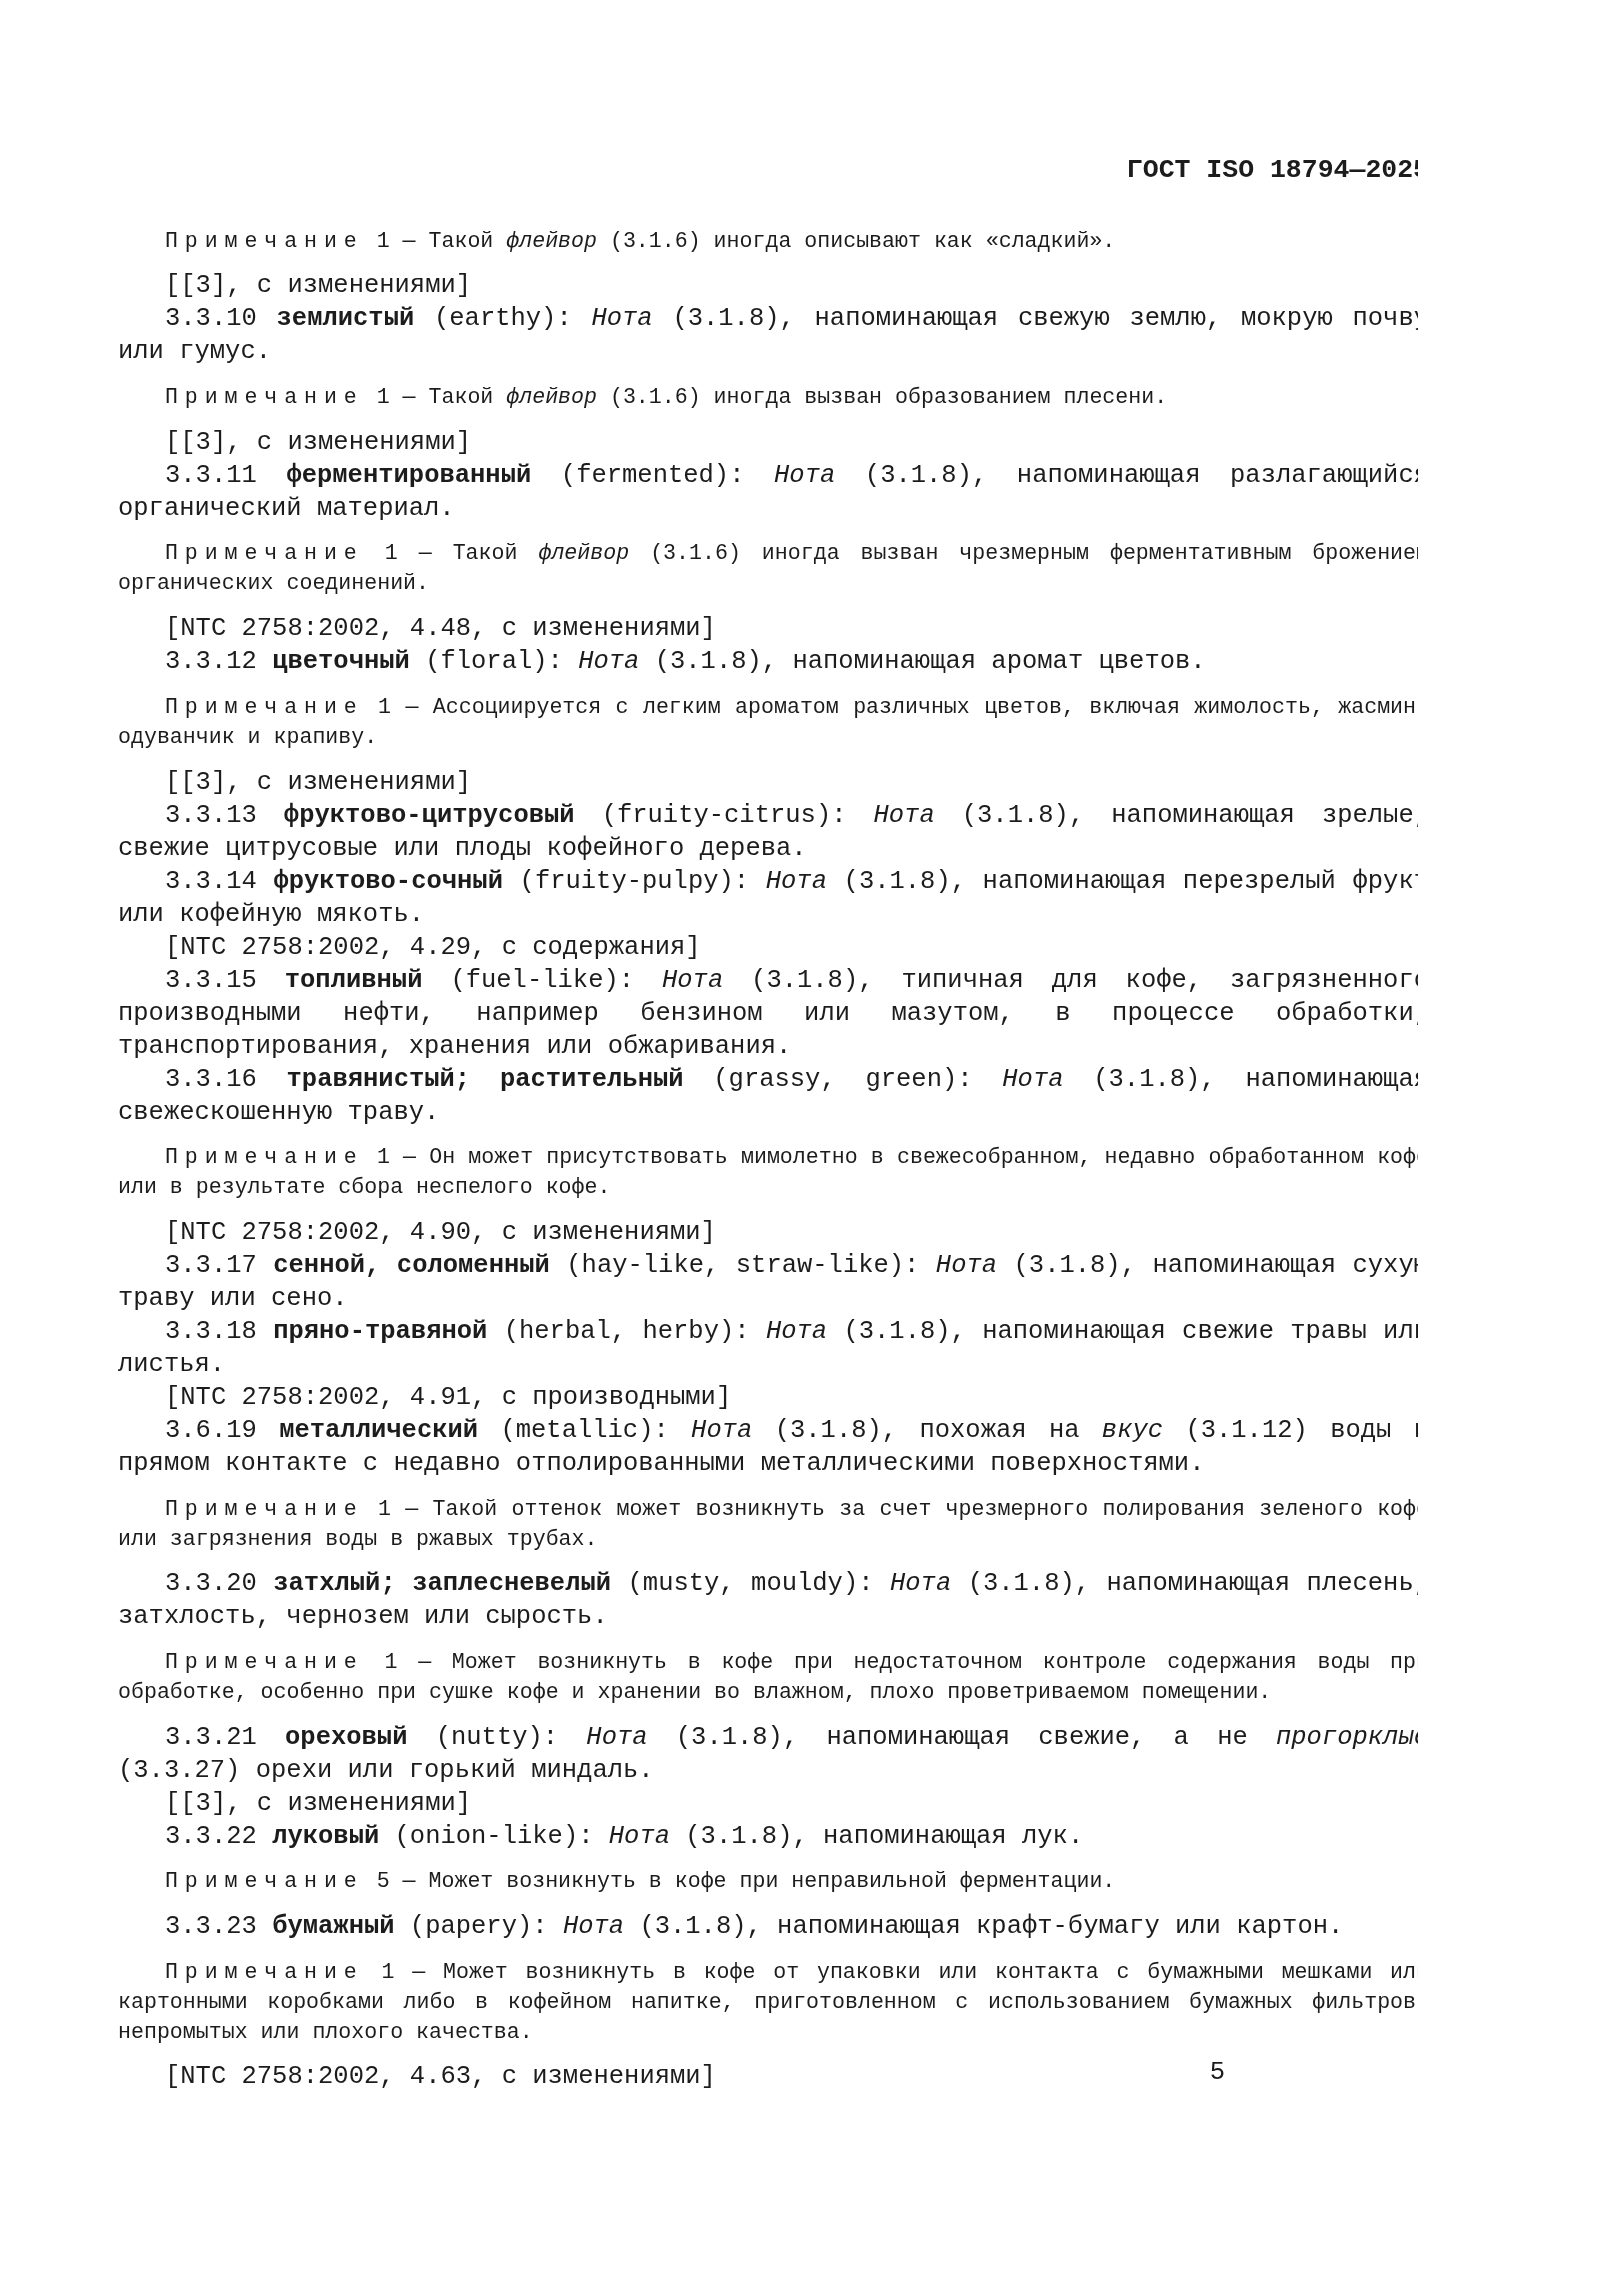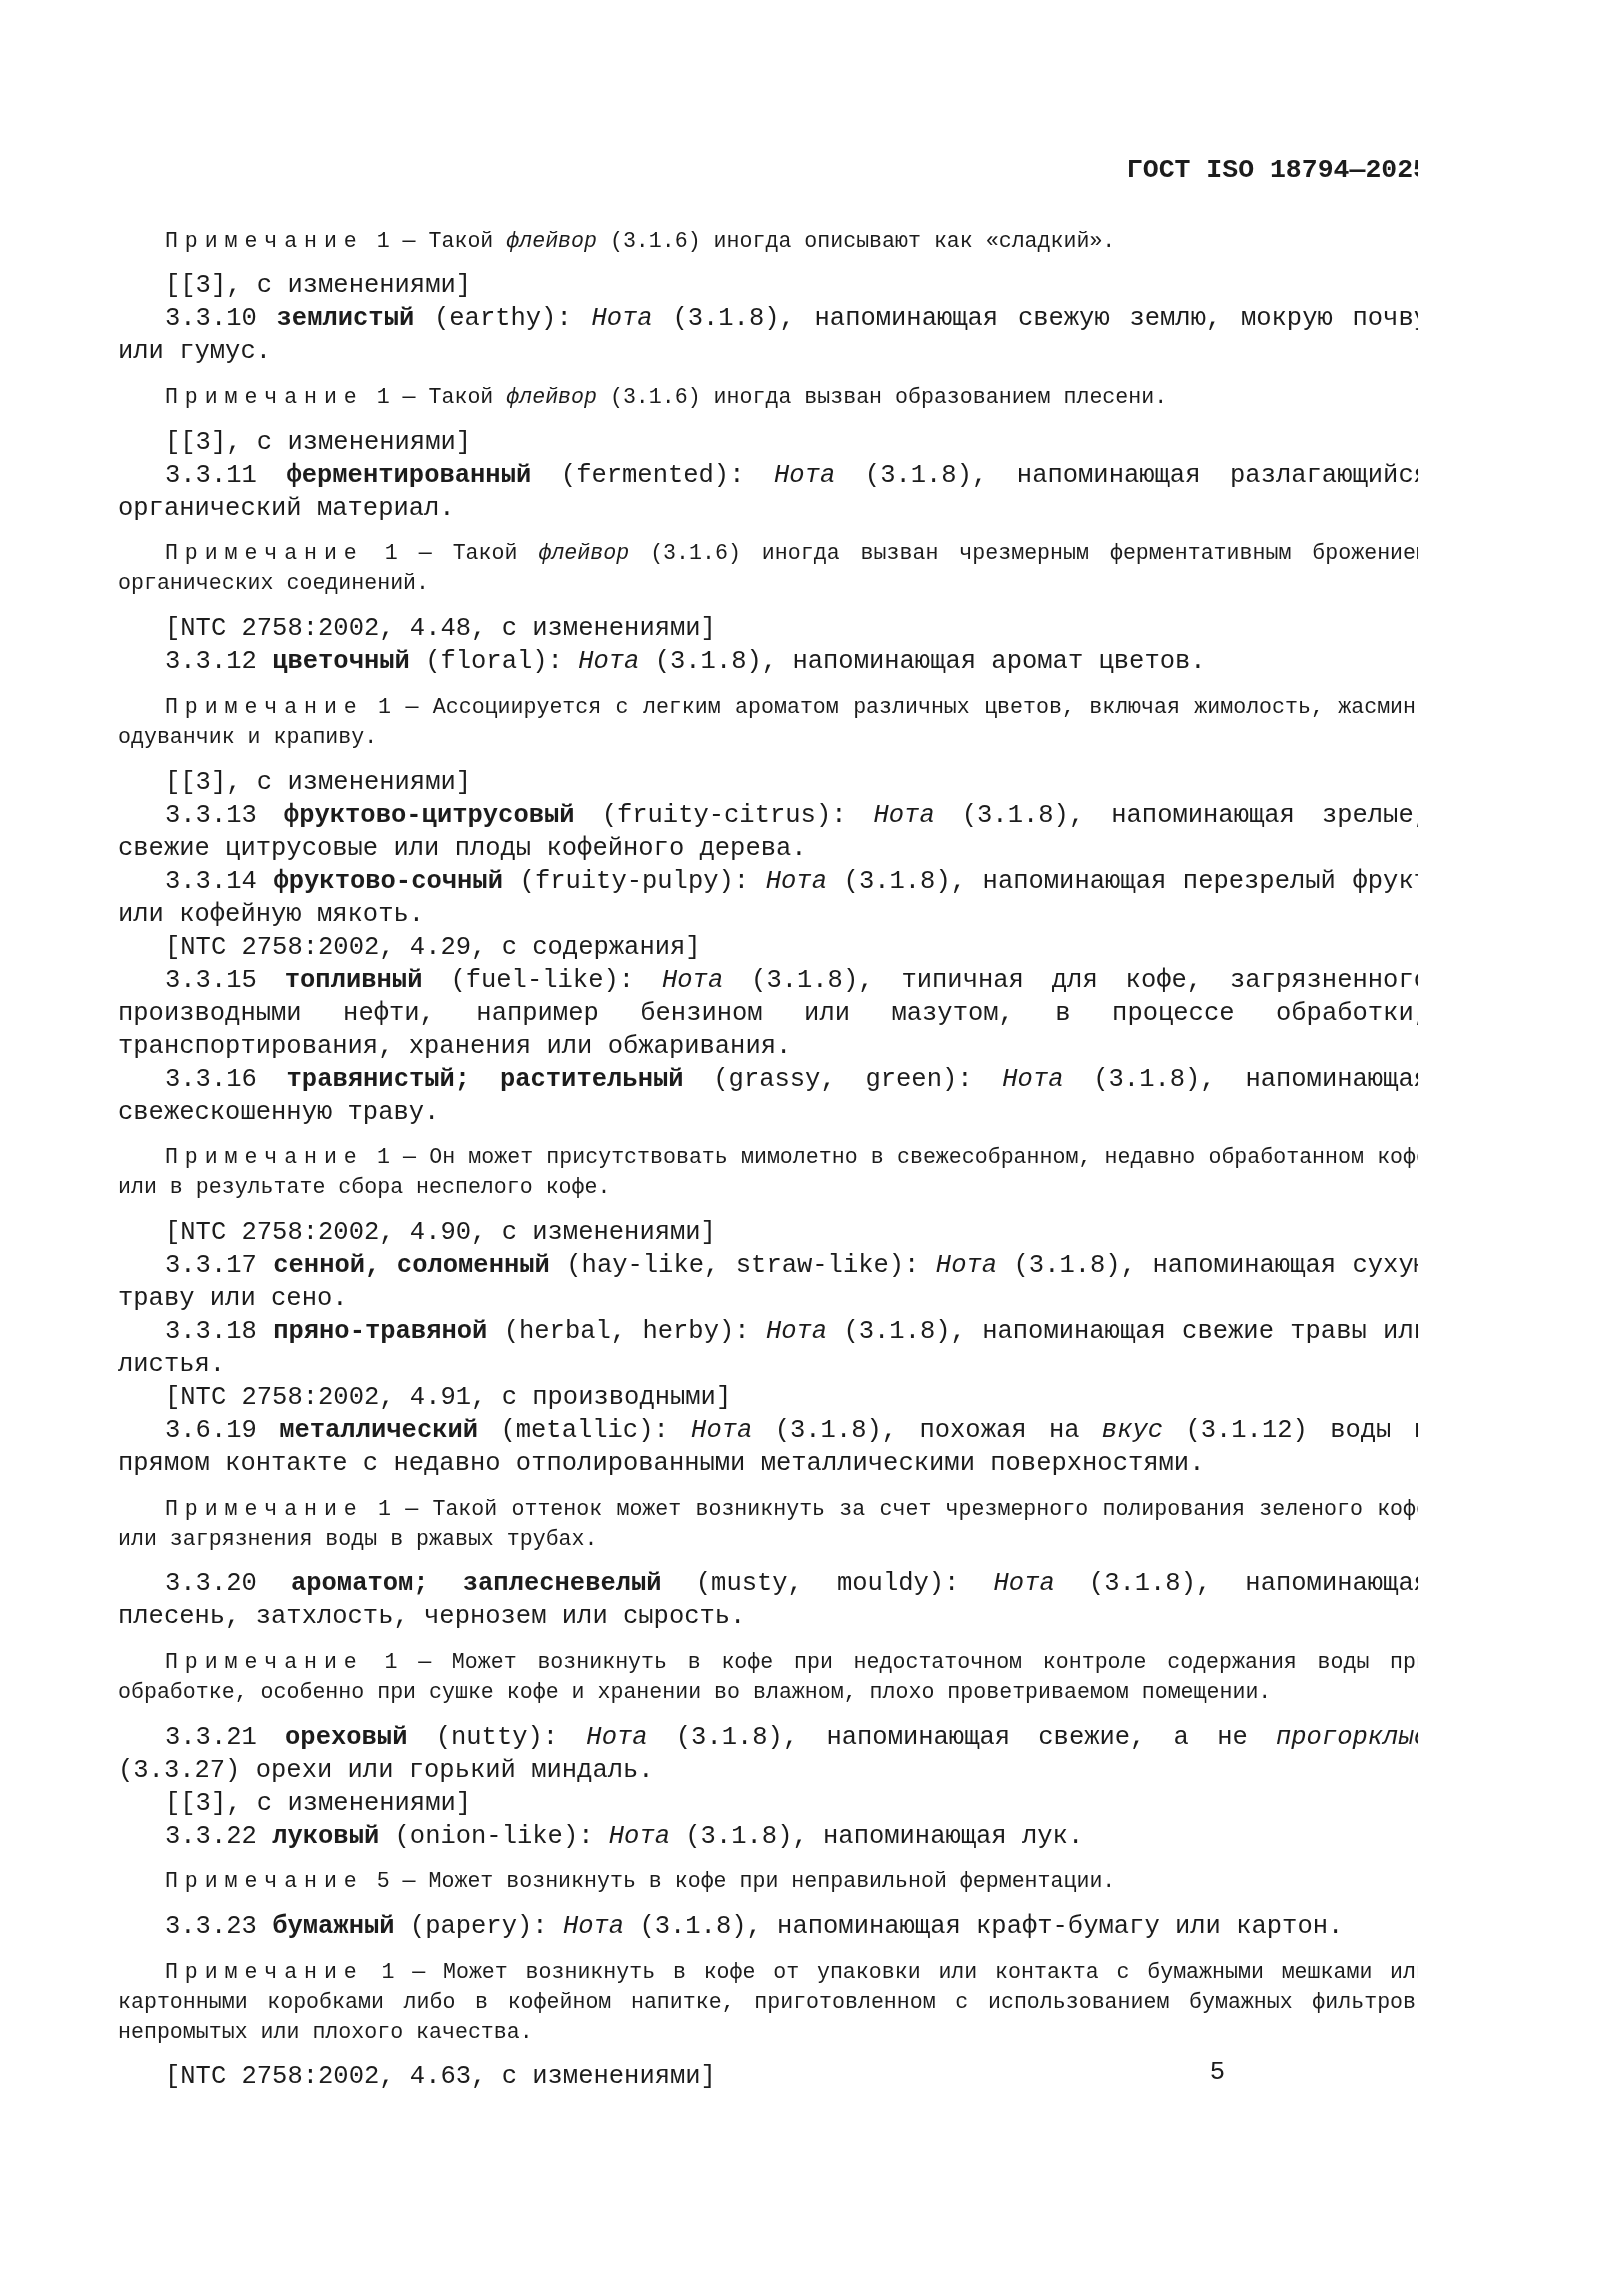--- a/index.html
+++ b/index.html
@@ -79,21 +79,21 @@
       <p class="ref"><span class="r-n">[NTC 2758:2002, 4.29, с содержания]</span></p>
       <p class="term"><span class="r-n">3.3.15 </span><span class="r-b">топливный</span><span class="r-n"> (fuel-like): </span><span class="r-i">Нота</span><span class="r-n"> (3.1.8), типичная для кофе, загрязненного производными нефти, например бензином или мазутом, в процессе обработки, транспортирования, хранения или обжаривания.</span></p>
       <p class="term"><span class="r-n">3.3.16 </span><span class="r-b">травянистый; растительный</span><span class="r-n"> (grassy, green): </span><span class="r-i">Нота</span><span class="r-n"> (3.1.8), напоминающая свежескошенную траву.</span></p>
       <p class="note"><span class="r-sp">Примечание</span><span class="r-n"> 1 — Он может присутствовать мимолетно в свежесобранном, недавно обработанном кофе или в результате сбора неспелого кофе.</span></p>
       <p class="ref"><span class="r-n">[NTC 2758:2002, 4.90, с изменениями]</span></p>
       <p class="term"><span class="r-n">3.3.17 </span><span class="r-b">сенной, соломенный</span><span class="r-n"> (hay-like, straw-like): </span><span class="r-i">Нота</span><span class="r-n"> (3.1.8), напоминающая сухую траву или сено.</span></p>
       <p class="term"><span class="r-n">3.3.18 </span><span class="r-b">пряно-травяной</span><span class="r-n"> (herbal, herby): </span><span class="r-i">Нота</span><span class="r-n"> (3.1.8), напоминающая свежие травы или листья.</span></p>
       <p class="ref"><span class="r-n">[NTC 2758:2002, 4.91, с производными]</span></p>
       <p class="term"><span class="r-n">3.6.19 </span><span class="r-b">металлический</span><span class="r-n"> (metallic): </span><span class="r-i">Нота</span><span class="r-n"> (3.1.8), похожая на </span><span class="r-i">вкус</span><span class="r-n"> (3.1.12) воды в прямом контакте с недавно отполированными металлическими поверхностями.</span></p>
       <p class="note"><span class="r-sp">Примечание</span><span class="r-n"> 1 — Такой оттенок может возникнуть за счет чрезмерного полирования зеленого кофе или загрязнения воды в ржавых трубах.</span></p>
-      <p class="term"><span class="r-n">3.3.20 </span><span class="r-b">ароматом; заплесневелый</span><span class="r-n"> (musty, mouldy): </span><span class="r-i">Нота</span><span class="r-n"> (3.1.8), напоминающая плесень, затхлость, чернозем или сырость.</span></p>
+      <p class="term"><span class="r-n">3.3.20 </span><span class="r-b">затхлый; заплесневелый</span><span class="r-n"> (musty, mouldy): </span><span class="r-i">Нота</span><span class="r-n"> (3.1.8), напоминающая плесень, затхлость, чернозем или сырость.</span></p>
       <p class="note"><span class="r-sp">Примечание</span><span class="r-n"> 1 — Может возникнуть в кофе при недостаточном контроле содержания воды при обработке, особенно при сушке кофе и хранении во влажном, плохо проветриваемом помещении.</span></p>
       <p class="term"><span class="r-n">3.3.21 </span><span class="r-b">ореховый</span><span class="r-n"> (nutty): </span><span class="r-i">Нота</span><span class="r-n"> (3.1.8), напоминающая свежие, а не </span><span class="r-i">прогорклые</span><span class="r-n"> (3.3.27) орехи или горький миндаль.</span></p>
       <p class="ref"><span class="r-n">[[3], с изменениями]</span></p>
       <p class="term"><span class="r-n">3.3.22 </span><span class="r-b">луковый</span><span class="r-n"> (onion-like): </span><span class="r-i">Нота</span><span class="r-n"> (3.1.8), напоминающая лук.</span></p>
       <p class="note"><span class="r-sp">Примечание</span><span class="r-n"> 5 — Может возникнуть в кофе при неправильной ферментации.</span></p>
       <p class="term"><span class="r-n">3.3.23 </span><span class="r-b">бумажный</span><span class="r-n"> (papery): </span><span class="r-i">Нота</span><span class="r-n"> (3.1.8), напоминающая крафт-бумагу или картон.</span></p>
       <p class="note"><span class="r-sp">Примечание</span><span class="r-n"> 1 — Может возникнуть в кофе от упаковки или контакта с бумажными мешками или картонными коробками либо в кофейном напитке, приготовленном с использованием бумажных фильтров, непромытых или плохого качества.</span></p>
       <p class="ref"><span class="r-n">[NTC 2758:2002, 4.63, с изменениями]</span></p>
     </div>
 

